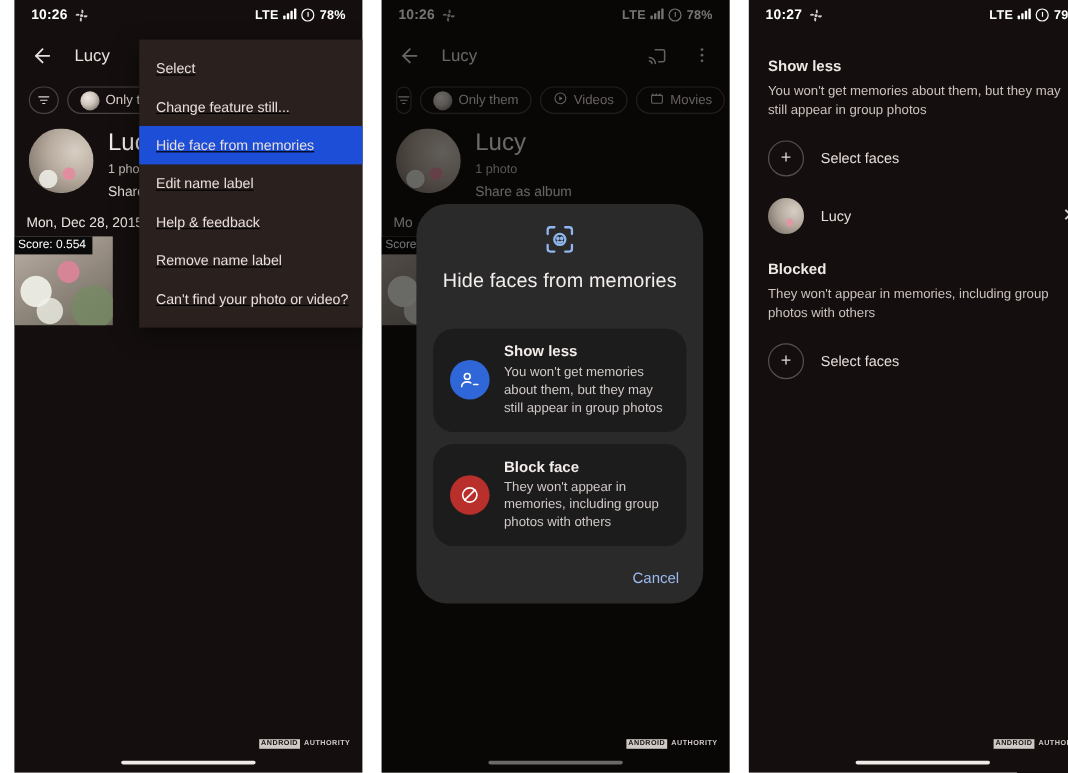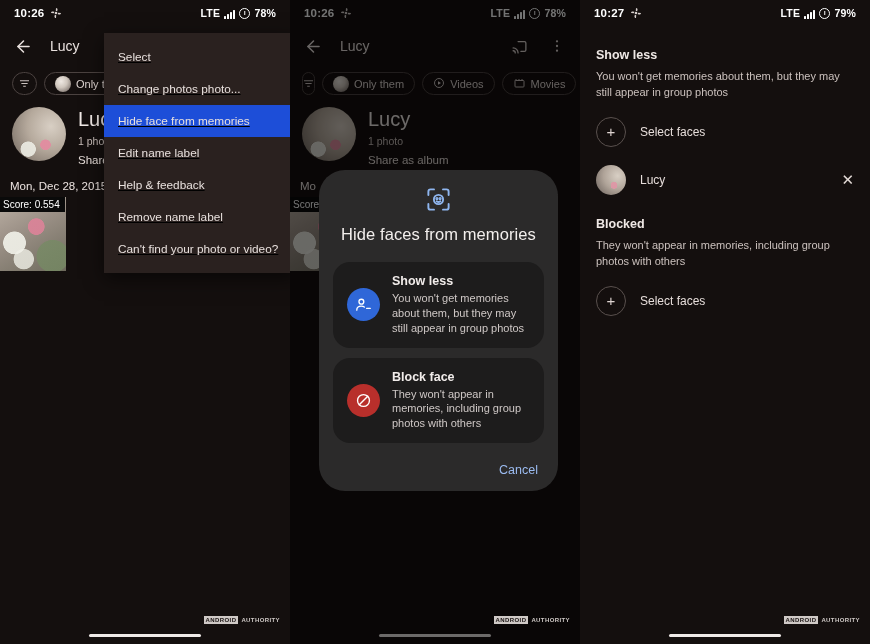--- a/index.html
+++ b/index.html
@@ -7,42 +7,43 @@
     width: 890px; height: 644px;
     background: #ffffff;
     font-family: "Liberation Sans", sans-serif;
     overflow: hidden;
   }
   .stage {
     position: relative;
     width: 890px; height: 644px;
     background: #ffffff;
     display: flex;
-    gap: 0;
+    gap: 16px;
+    padding-left: 12px;
   }
   .phone {
     position: relative;
     width: 290px; height: 644px;
     background: #140f0e;
     overflow: hidden;
     flex: 0 0 290px;
   }
 
   
   .statusbar {
     height: 26px;
     display: flex; align-items: center;
     padding: 0 14px;
     color: #ffffff;
     font-size: 11px;
     font-weight: bold;
     letter-spacing: 0.2px;
   }
   .sb-left { display: flex; align-items: center; gap: 6px; }
-  .sb-right { margin-left: auto; display: flex; align-items: flex-end; gap: 4px; }
+  .sb-right { margin-left: auto; display: flex; align-items: flex-start; gap: 4px; }
   .sb-time { font-size: 11.5px; }
   .ico-pinwheel { width: 12px; height: 12px; display:inline-block; opacity:.92; }
   .sb-lte { font-size: 10.5px; letter-spacing:.3px; }
   .bars { display:flex; align-items:flex-end; gap:1px; height:9px; }
   .bars i { display:block; width:2px; background:#fff; border-radius:.5px; }
   .bars i:nth-child(1){height:3px}
   .bars i:nth-child(2){height:5px}
   .bars i:nth-child(3){height:7px}
   .bars i:nth-child(4){height:9px}
   .batt { width:11px; height:11px; border:1.6px solid #fff; border-radius:50%; position:relative; }
@@ -100,21 +101,21 @@
   .person-meta { padding-top: 2px; }
   .person-name { font-size: 20px; color: #f0e9e6; line-height: 1.05; }
   .person-sub { font-size: 10.5px; color: #c8bdb9; margin-top: 5px; }
   .person-link { font-size: 11.5px; color: #e4dbd7; margin-top: 7px; }
 
   
   .date-label { font-size: 11.5px; color: #ece3e0; padding: 14px 10px 5px 10px; }
   .photo-grid { display: flex; gap: 2px; padding: 0 0 0 0; }
   .photo-tile {
     position: relative;
-    width: 66px; height: 74px;
+    width: 82px; height: 74px;
     background:
       radial-gradient(circle at 55% 40%, rgba(219,131,152,.92) 0 14%, rgba(219,131,152,0) 15%),
       radial-gradient(circle at 22% 62%, rgba(240,240,232,.92) 0 16%, rgba(240,240,232,0) 17%),
       radial-gradient(circle at 36% 84%, rgba(233,233,224,.85) 0 13%, rgba(233,233,224,0) 14%),
       radial-gradient(circle at 80% 80%, rgba(118,138,100,.8) 0 20%, rgba(118,138,100,0) 21%),
       linear-gradient(150deg, #bdb2a6 0%, #9c9187 40%, #6d6a5c 100%);
   }
   .score-badge {
     position: absolute; top: 0; left: 0;
     background: #0a0a0a;
@@ -157,21 +158,21 @@
     background: #2b2a2a;
     border-radius: 26px;
     padding: 16px 14px 10px 14px;
     z-index: 35;
   }
   .dlg-icon { display: flex; justify-content: center; margin-bottom: 12px; }
   .dlg-title {
     font-size: 16.5px;
     color: #f2eeec;
     text-align: center;
-    margin-bottom: 18px;
+    margin-bottom: 30px;
     letter-spacing: .1px;
   }
   .opt-card {
     background: #1d1c1c;
     border-radius: 17px;
     padding: 12px 14px;
     display: flex;
     gap: 12px;
     align-items: center;
     margin-bottom: 10px;
@@ -296,21 +297,21 @@
 
     <div class="date-label">Mon, Dec 28, 2015</div>
     <div class="photo-grid">
       <div class="photo-tile">
         <div class="score-badge">Score: 0.554</div>
       </div>
     </div>
 
     <div class="popup">
       <div class="popup-item">Select</div>
-      <div class="popup-item">Change photos photo...</div>
+      <div class="popup-item">Change feature still...</div>
       <div class="popup-item highlight">Hide face from memories</div>
       <div class="popup-item">Edit name label</div>
       <div class="popup-item">Help &amp; feedback</div>
       <div class="popup-item">Remove name label</div>
       <div class="popup-item">Can't find your photo or video?</div>
     </div>
 
     <div class="watermark">
       <span class="wm-a">ANDROID</span>
       <span class="wm-b">AUTHORITY</span>

